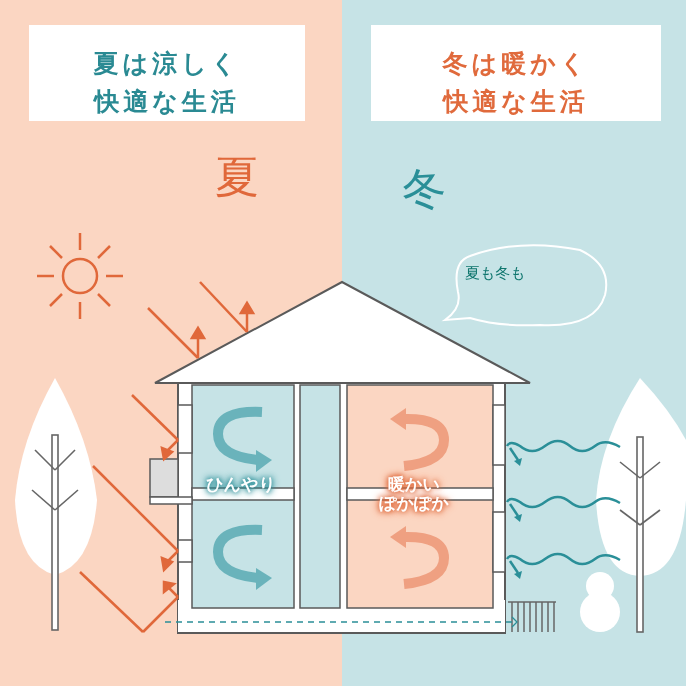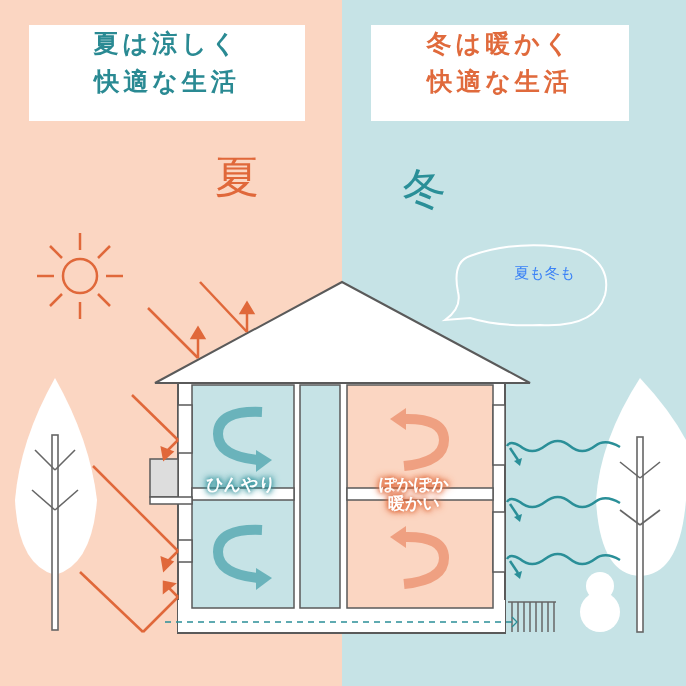--- a/index.html
+++ b/index.html
@@ -1,30 +1,30 @@
 <!DOCTYPE html>
 <html><head>
 <meta charset="utf-8">
 <style>
   html, body { margin:0; padding:0; }
   body { width:686px; height:686px; overflow:hidden; position:relative;
          font-family:"DejaVu Sans", sans-serif; }
   .bg-left { position:absolute; left:0; top:0; width:342px; height:686px; background:#fbd6c2; }
   .bg-right { position:absolute; left:342px; top:0; width:344px; height:686px; background:#c6e3e6; }
   .title-box { position:absolute; top:25px; height:96px; background:#fff;
-               display:flex; flex-direction:column; align-items:center; justify-content:flex-start;
+               display:flex; flex-direction:column; align-items:center; justify-content:flex-end;
                font-weight:bold; font-size:25px; letter-spacing:4px; line-height:38px; }
   .title-left { left:29px; width:276px; color:#2a8a93; }
-  .title-right { left:371px; width:258px; color:#e06a3c; }
+  .title-right { left:371px; width:290px; color:#e06a3c; }
   .season { position:absolute; font-size:44px; }
   .season-summer { left:215px; top:148px; color:#e0683a; }
   .season-winter { left:402px; top:160px; color:#2a8f98; transform:rotate(-4deg); }
   svg.scene { position:absolute; left:0; top:0; }
-  .bubble-text { position:absolute; left:465px; top:262px; width:110px; text-align:right;
-                 font-size:15px; line-height:22px; color:#3b82f6; }
+  .bubble-text { position:absolute; left:465px; top:262px; width:110px; text-align:left;
+                 font-size:15px; line-height:22px; color:#0f766e; }
   .room-label { position:absolute; font-weight:bold; font-size:17px; line-height:19px;
                 text-align:center; color:#fff; width:100px; }
   .label-cool { left:191px; top:475px; text-shadow:0 0 4px #2a8f98,0 0 6px #2a8f98,0 0 8px #2a8f98; }
   .label-warm { left:364px; top:475px; text-shadow:0 0 4px #e06a3c,0 0 6px #e06a3c,0 0 8px #e06a3c; }
 </style>
 </head>
 <body>
 
 <div class="bg-left"></div>
 <div class="bg-right"></div>
@@ -175,15 +175,15 @@
 </svg>
 
 <div class="bubble-text">
   <div>夏も冬も</div>
 </div>
 
 <div class="room-label label-cool">
   <div>ひんやり</div>
 </div>
 <div class="room-label label-warm">
+  <div>暖かい</div>
   <div>ぽかぽか</div>
-  <div>暖かい</div>
 </div>
 
 </body></html>

